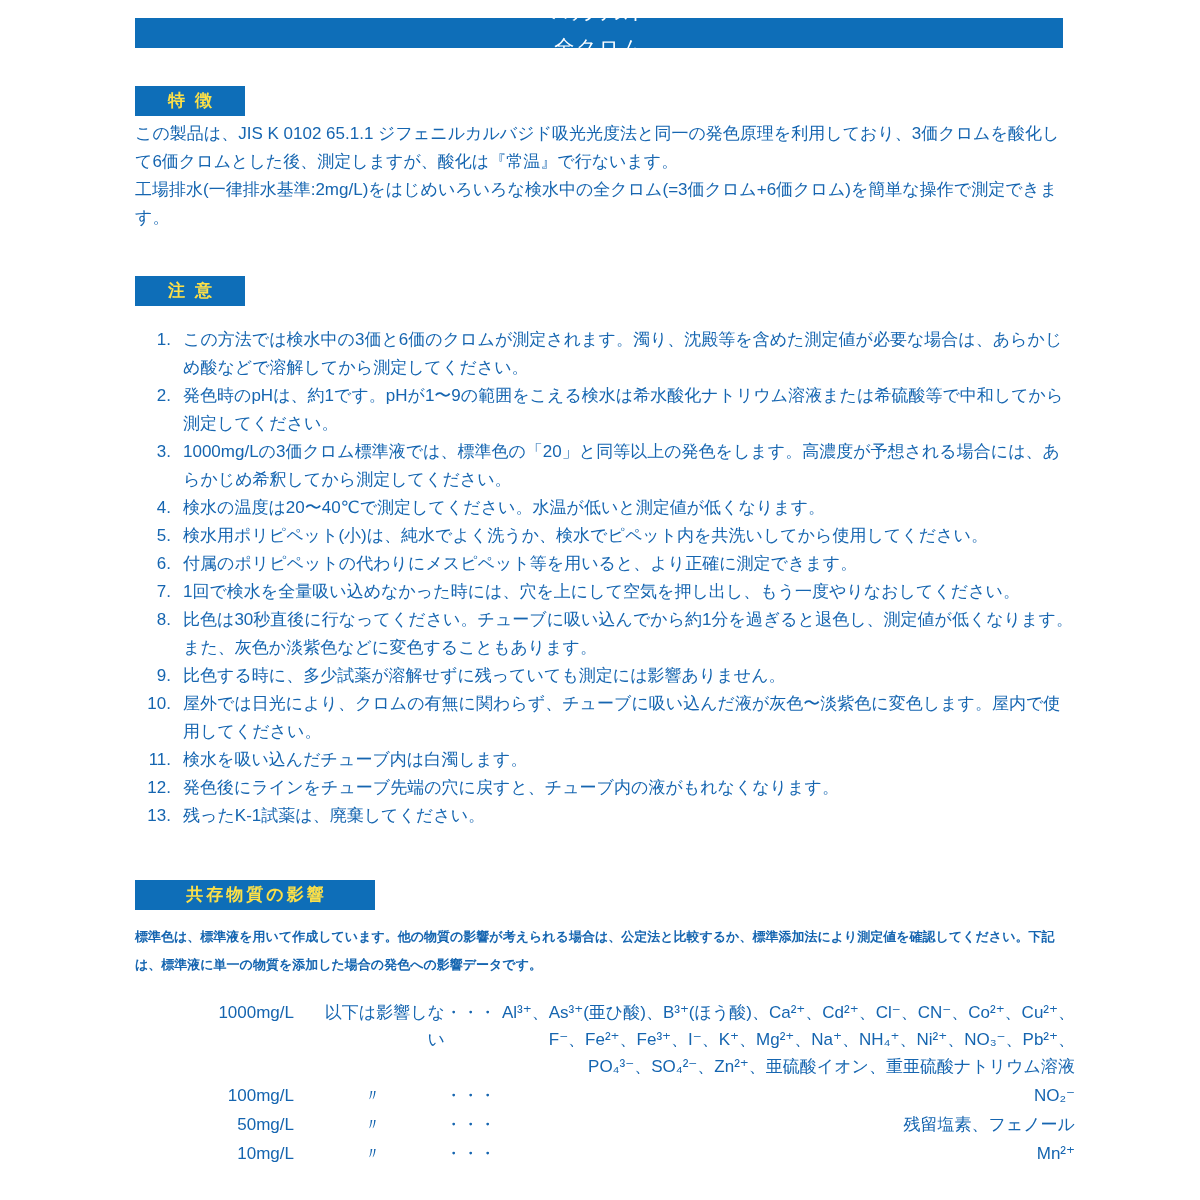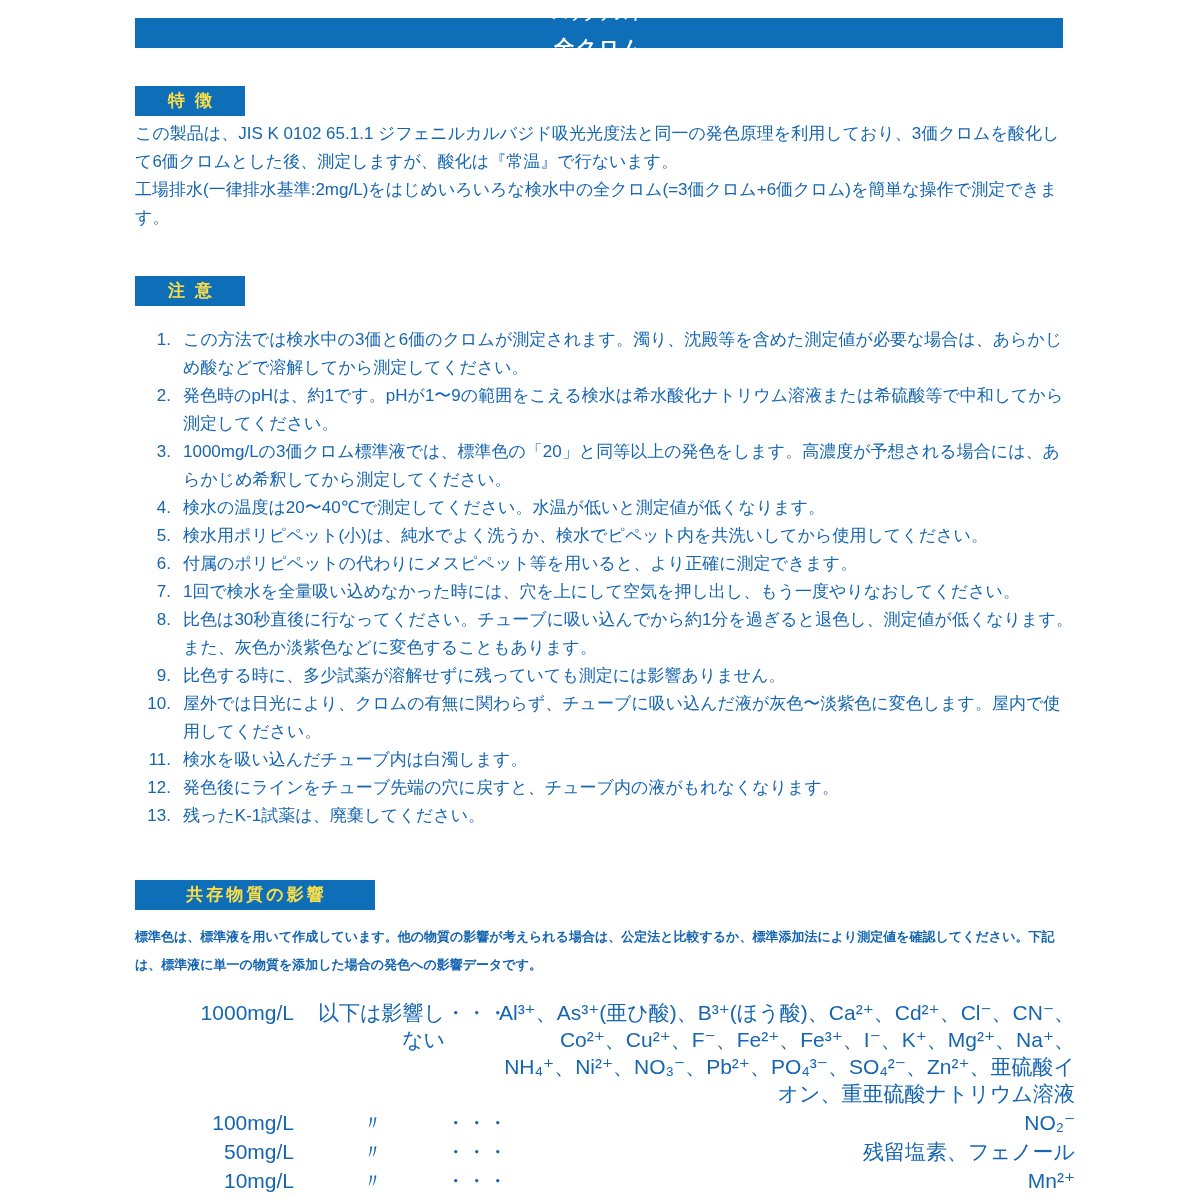--- a/index.html
+++ b/index.html
@@ -8,39 +8,39 @@
     font-family:"Liberation Sans","DejaVu Sans",sans-serif;
     color:#1565b0;
     -webkit-font-smoothing:antialiased;
   }
   .container{width:940px;margin-left:135px;padding-top:18px;}
   .title-bar{
     width:928px;height:30px;background:#0e6eb8;color:#ffffff;
     display:flex;align-items:center;justify-content:center;gap:10px;flex-direction:column;
   }
   .title-bar .ptype{font-size:14px;font-weight:bold;letter-spacing:1px;}
-  .title-bar .pname{font-size:20px;font-weight:bold;letter-spacing:2px;}
+  .title-bar .pname{font-size:20px;font-weight:normal;letter-spacing:2px;}
   .badge{
     display:inline-block;background:#0e6eb8;color:#fde047;
     font-weight:bold;font-size:17px;text-align:center;
     padding:3px 0 4px 0;
   }
   .badge.small{width:110px;letter-spacing:10px;text-indent:10px;}
   .badge.wide{width:240px;letter-spacing:3px;text-indent:3px;}
   .badge-features{margin-top:38px;}
   .badge-cautions{margin-top:44px;}
   .badge-interference{margin-top:50px;}
   p.body-text{margin:0;font-size:17px;line-height:28px;}
   .features-block{margin-top:4px;}
   .cautions-list{margin-top:20px;}
   .li{display:flex;font-size:17px;line-height:28px;}
   .li .num{width:36px;text-align:right;flex-shrink:0;}
   .li .txt{margin-left:12px;}
   .intro{font-size:13px;font-weight:bold;line-height:28px;}
-  .itable{margin-top:20px;font-size:21px;}
+  .itable{margin-top:20px;font-size:17px;}
   .irow{display:grid;grid-template-columns:165px 145px 44px 1fr;line-height:27px;margin-top:2px;}
   .irow .conc{text-align:right;padding-right:6px;}
   .irow .cond{text-align:right;padding-left:8px;}
   .irow.quote .cond{text-align:center;padding-left:0;}
   .irow .dots{text-align:left;}
   .irow .subs{padding-left:4px;text-align:right;}
 </style>
 </head>
 <body>
 

